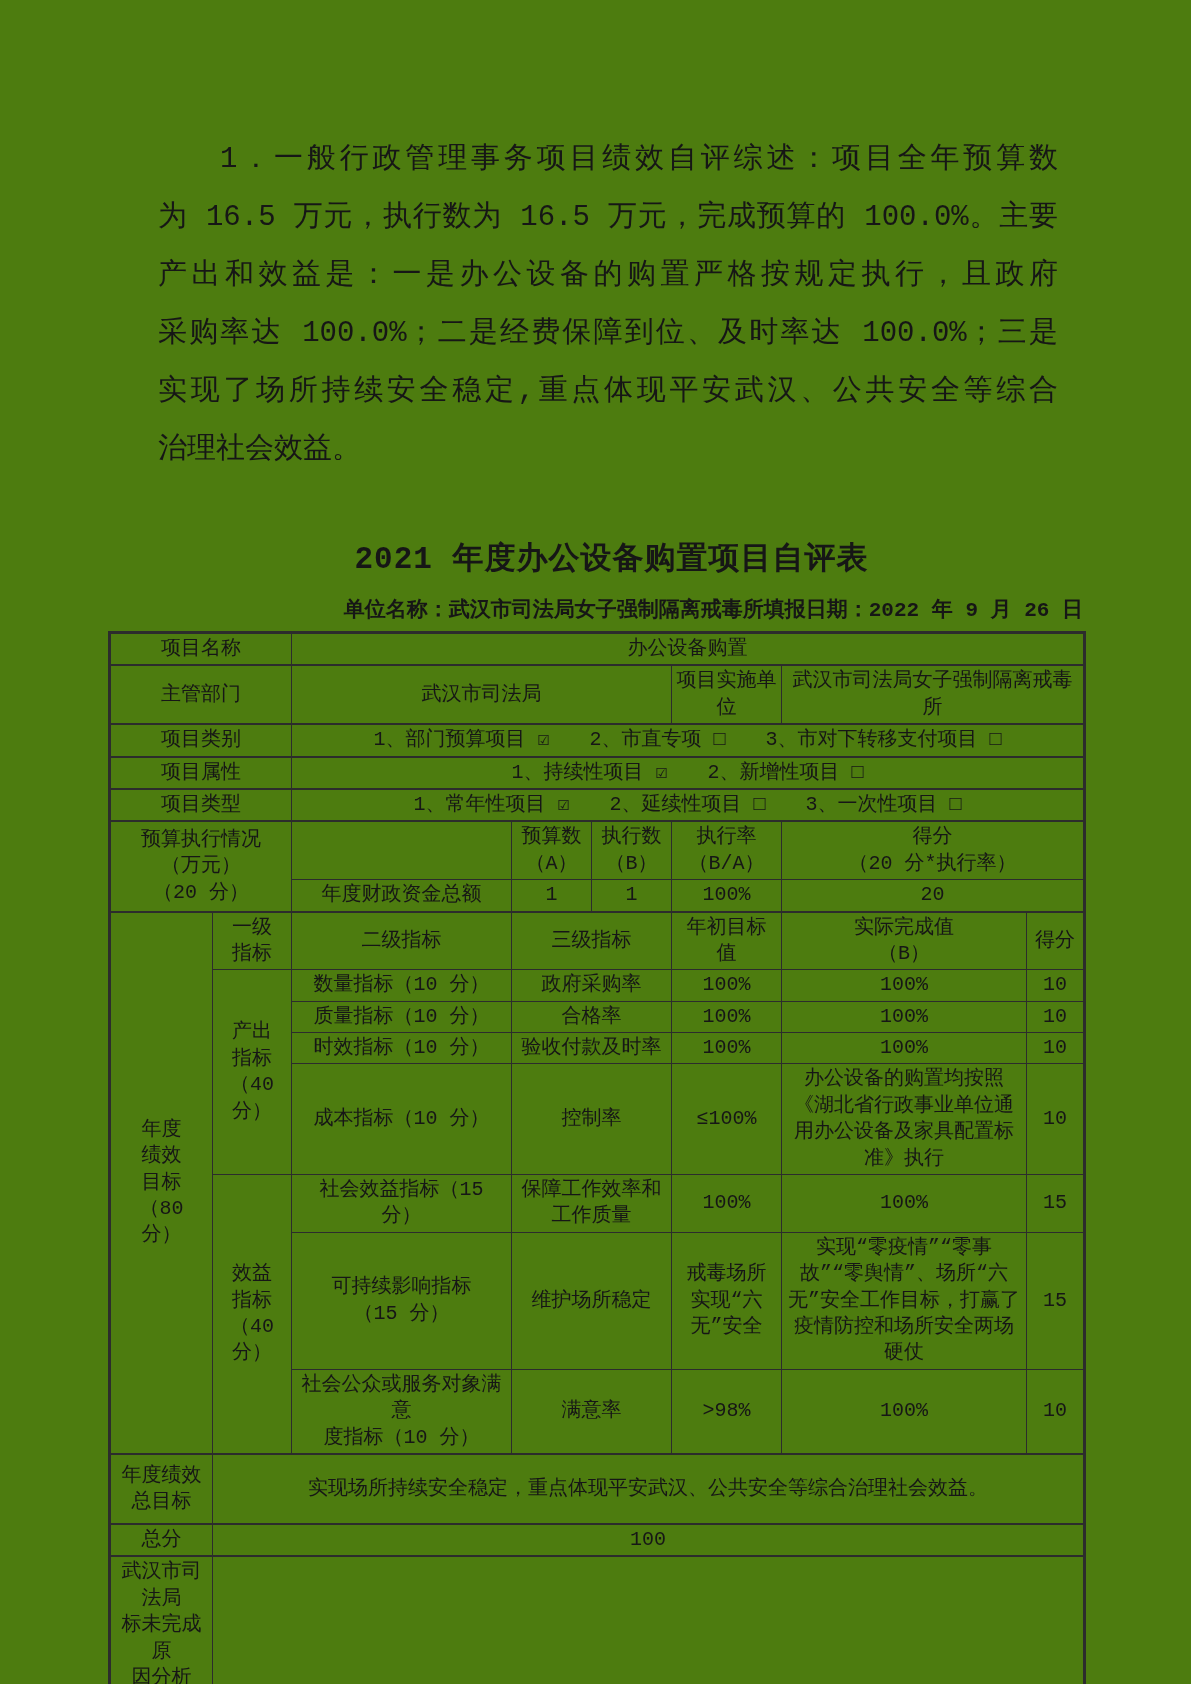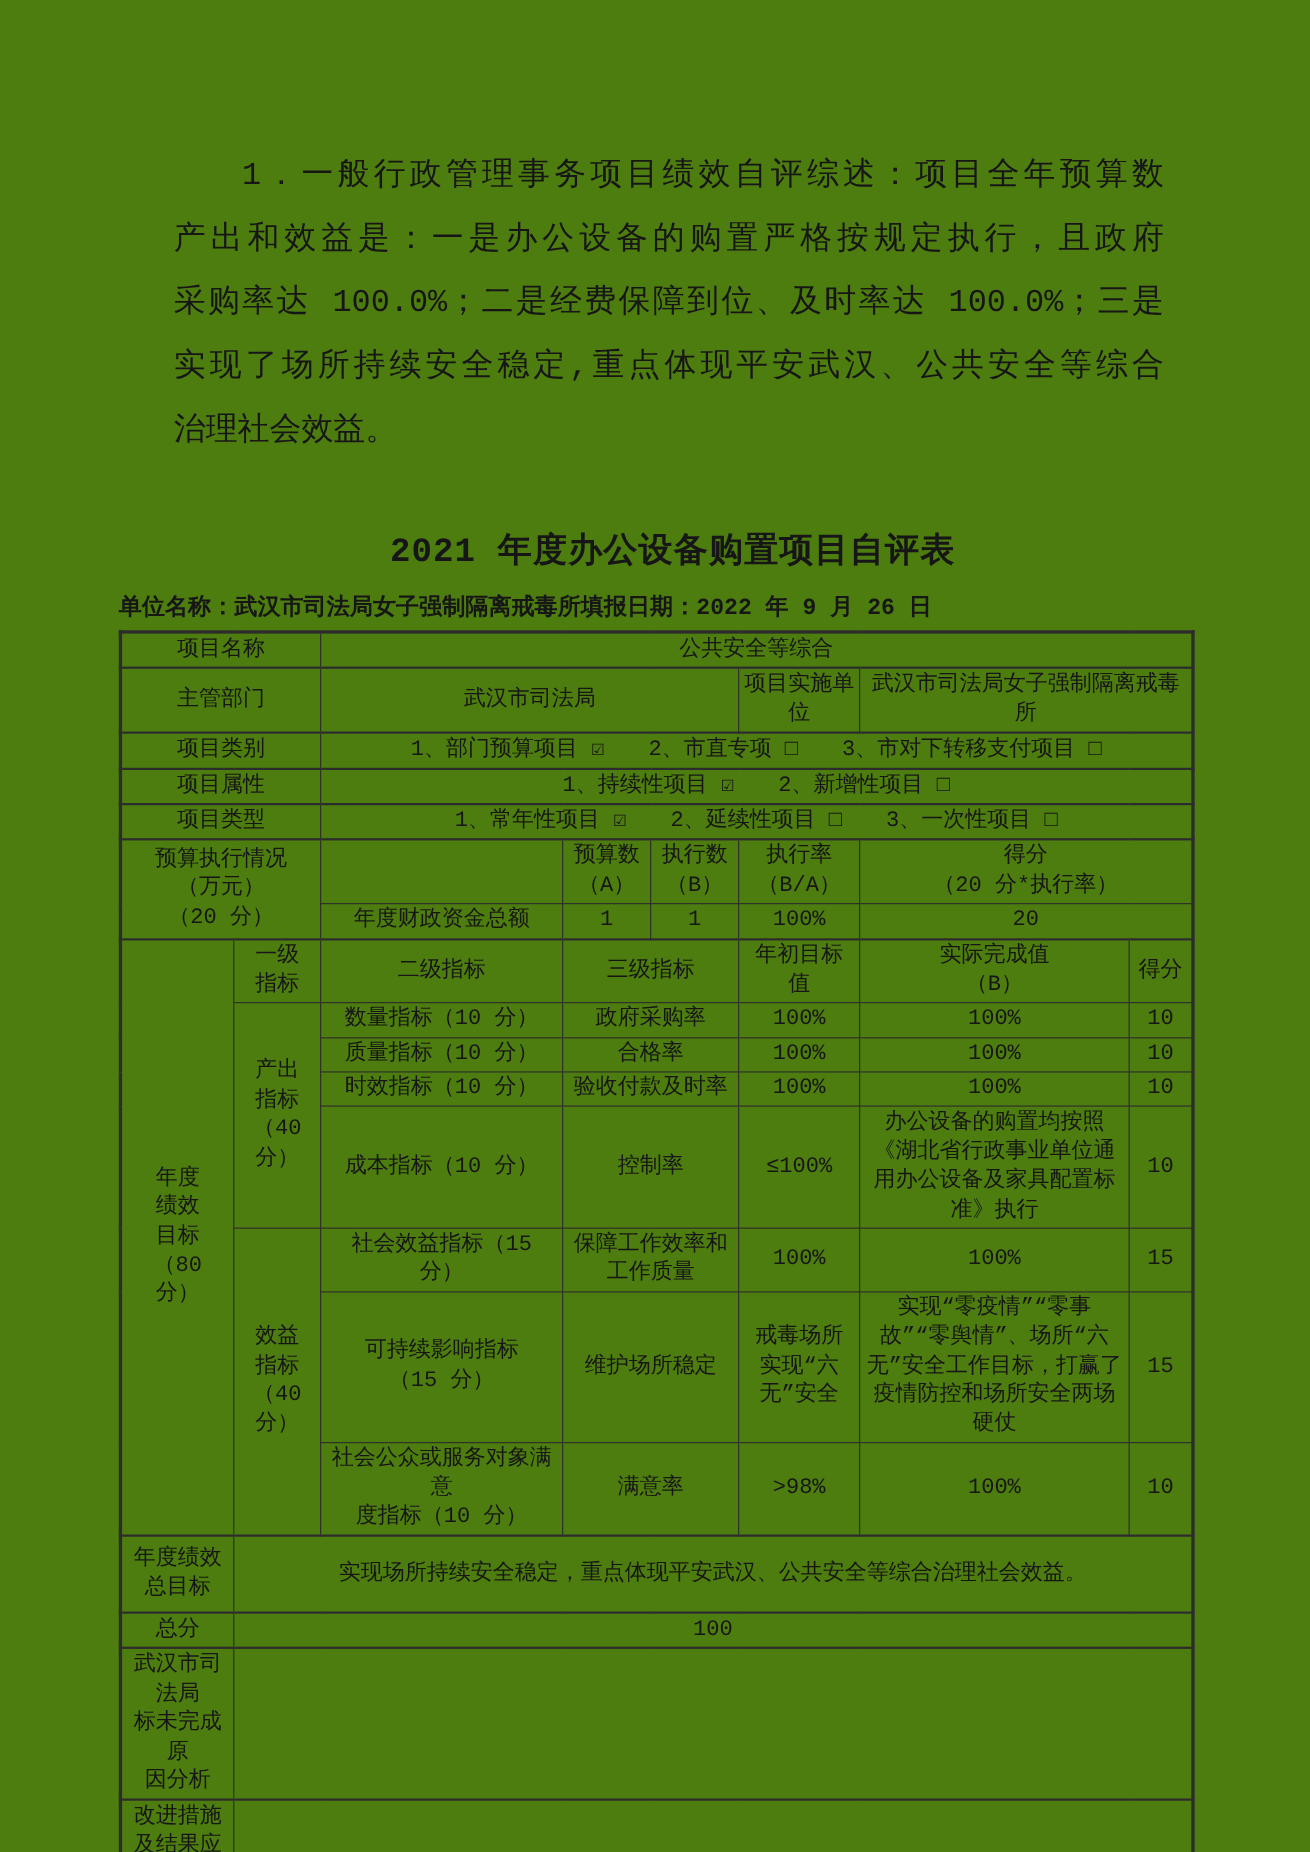--- a/index.html
+++ b/index.html
@@ -22,21 +22,21 @@
   .pline.first{text-indent:62px;}
   .pline.last{text-align:left;text-align-last:left;}
   
   .doc-title{
     margin:58px 0 0 16px;width:1191px;
     text-align:center;font-size:31px;font-weight:700;
     letter-spacing:1px;
   }
   
   .meta{
-    display:flex;justify-content:flex-start;align-items:flex-end;
+    display:flex;justify-content:flex-end;align-items:flex-end;
     margin:16px 0 0 108px;width:975px;
     font-size:21px;font-weight:700;
   }
   
   table.selfeval{
     margin:8px 0 0 108px;width:975px;
     border-collapse:collapse;table-layout:fixed;
     font-size:20px;line-height:1.32;
   }
   table.selfeval{border:3px solid #2c2c2c;}
@@ -56,20 +56,21 @@
   .h70{height:70px}.h77{height:77px}
   .h83{height:83px}.h96{height:96px}
 </style>
 </head>
 <body>
 
 <div class="page">
 
   <div class="para">
     <div class="pline first">1．一般行政管理事务项目绩效自评综述：项目全年预算数</div>
+    <div class="pline">为 16.5 万元，执行数为 16.5 万元，完成预算的 100.0%。主要</div>
     <div class="pline">产出和效益是：一是办公设备的购置严格按规定执行，且政府</div>
     <div class="pline">采购率达 100.0%；二是经费保障到位、及时率达 100.0%；三是</div>
     <div class="pline">实现了场所持续安全稳定,重点体现平安武汉、公共安全等综合</div>
     <div class="pline last">治理社会效益。</div>
   </div>
 
   <div class="doc-title">2021 年度办公设备购置项目自评表</div>
 
   <div class="meta">
     <span>单位名称：武汉市司法局女子强制隔离戒毒所</span>
@@ -84,21 +85,21 @@
       <col style="width:80px">
         <col style="width:80px">
         <col style="width:110px">
       <col style="width:245px">
         <col style="width:58px">
     </colgroup>
 
     <tbody>
         <tr class="h30">
       <td colspan="2">项目名称</td>
-      <td colspan="6">公共安全等综合</td>
+      <td colspan="6">办公设备购置</td>
     </tr>
 
     <tr class="h29 sep">
       <td colspan="2">主管部门</td>
       <td colspan="3">武汉市司法局</td>
       <td class="small">项目实施单位</td>
       <td colspan="2">武汉市司法局女子强制隔离戒毒所</td>
     </tr>
 
     <tr class="h28 sep">

